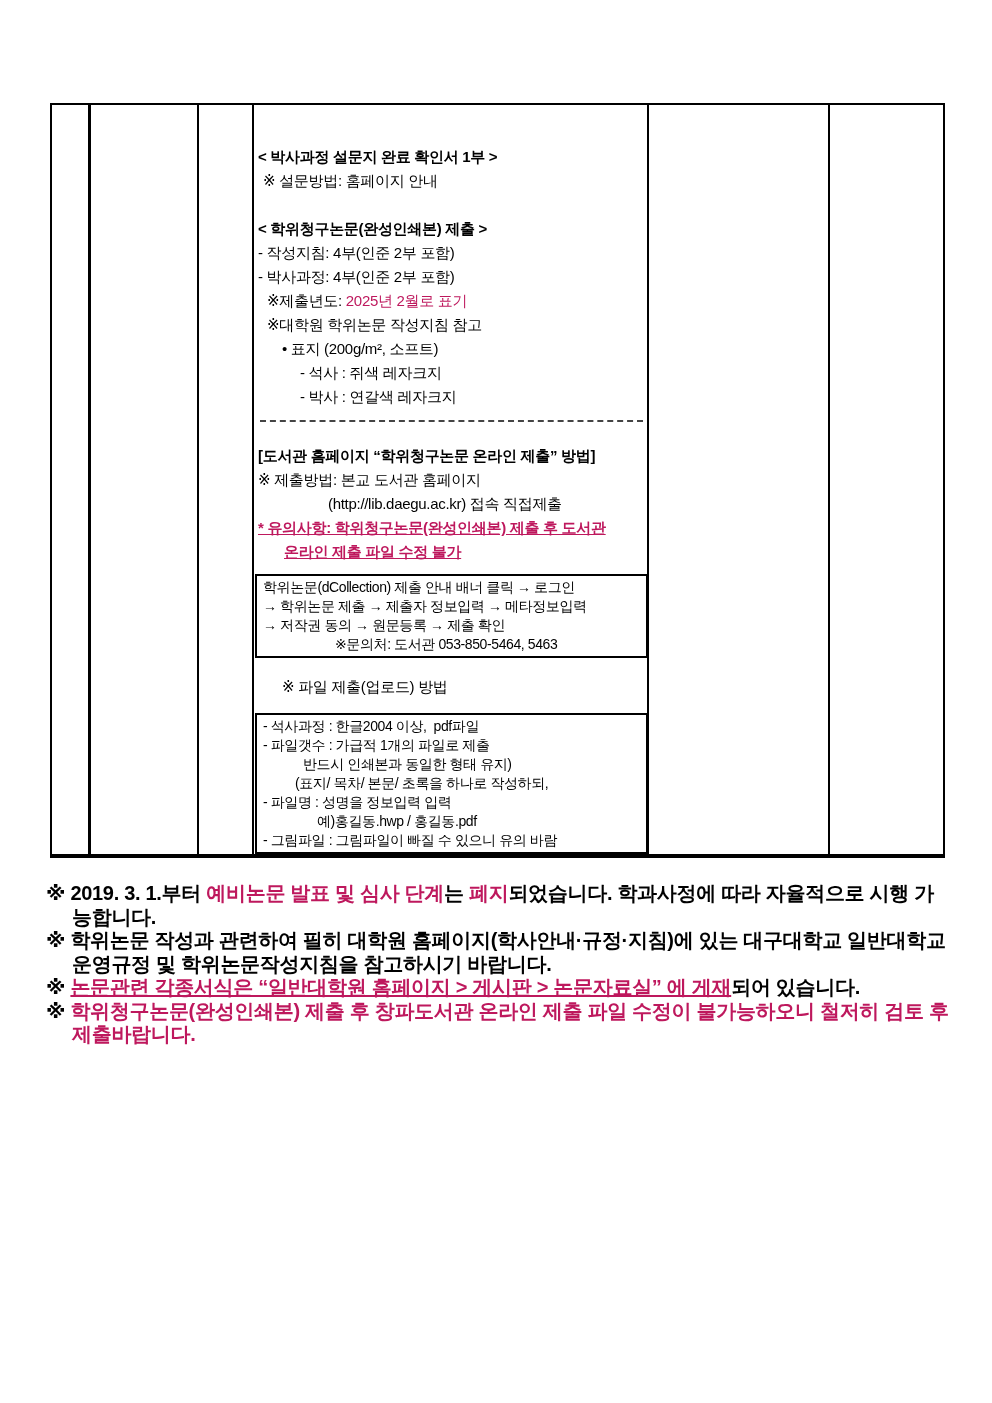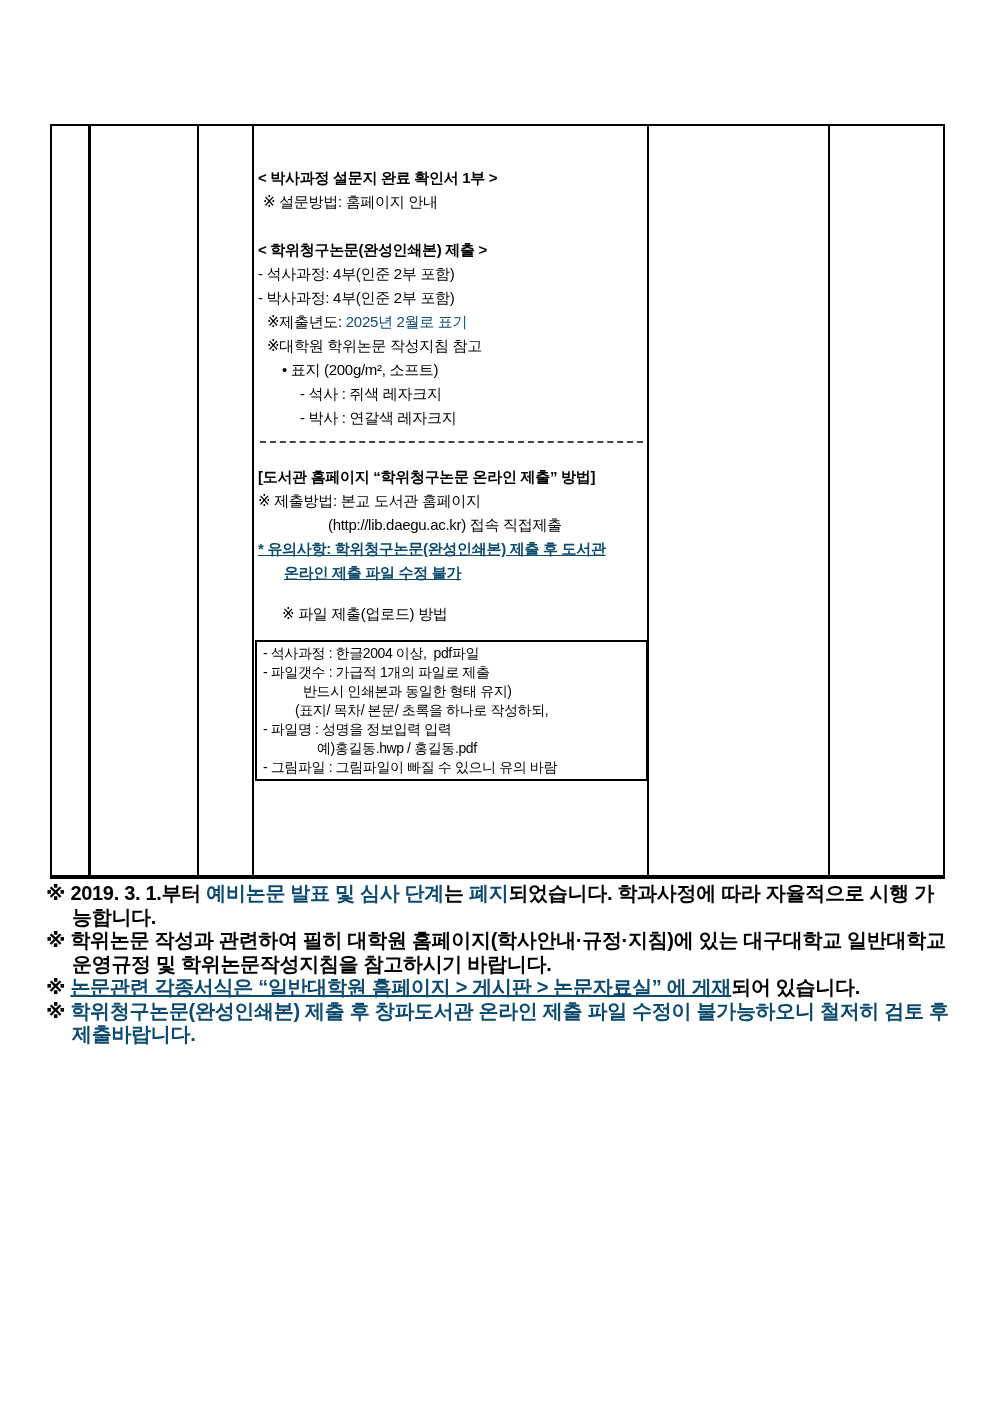--- a/index.html
+++ b/index.html
@@ -3,41 +3,41 @@
 <meta charset="utf-8">
 <style>
   html,body{margin:0;padding:0;}
   body{
     width:992px;height:1403px;position:relative;background:#ffffff;
     font-family:"Liberation Sans","DejaVu Sans",sans-serif;
     color:#000;overflow:hidden;
   }
   
   .table-frame{
-    position:absolute;left:50px;top:124px;width:891px;height:749px;
+    position:absolute;left:50px;top:103px;width:891px;height:749px;
     border-top:2px solid #000;border-bottom:4px solid #000;
     border-left:2px solid #000;border-right:2px solid #000;
   }
   .vline{position:absolute;top:0;bottom:0;background:#000;width:2px;}
   .vline.v1{left:36px;width:3px;}
   .vline.v2{left:145px;}
   .vline.v3{left:200px;}
   .vline.v4{left:595px;}
   .vline.v5{left:776px;}
   
   .cell{
     position:absolute;left:202px;top:0;width:393px;height:100%;
     overflow:hidden;padding-top:40px;box-sizing:border-box;
   }
   .ln{
     height:24px;line-height:24px;font-size:15px;white-space:pre;
     padding-left:4px;letter-spacing:-0.3px;
   }
   .bold{font-weight:bold;}
-  .red{color:#0c4a6e;}
+  .red{color:#be185d;}
   .ul{text-decoration:underline;}
   .ind9{padding-left:9px;}
   .ind13{padding-left:13px;}
   .ind28{padding-left:28px;}
   .ind46{padding-left:46px;}
   .ind74{padding-left:74px;}
   .ind14{padding-left:30px;}
   .dashline .dash{margin-top:11px;margin-left:2px;width:383px;border-top:2px dashed #444;}
   
   .inner-box{
@@ -70,34 +70,40 @@
   <div class="vline v2"></div>
   <div class="vline v3"></div>
   <div class="vline v4"></div>
   <div class="vline v5"></div>
 
   <div class="cell">
     <div class="ln bold">&lt; 박사과정 설문지 완료 확인서 1부 &gt;</div>
     <div class="ln ind9">※ 설문방법: 홈페이지 안내</div>
     <div class="ln"></div>
     <div class="ln bold">&lt; 학위청구논문(완성인쇄본) 제출 &gt;</div>
-    <div class="ln">- 석사과정: 4부(인준 2부 포함)</div>
+    <div class="ln">- 작성지침: 4부(인준 2부 포함)</div>
     <div class="ln">- 박사과정: 4부(인준 2부 포함)</div>
     <div class="ln ind13"><span>※제출년도: </span><span class="red">2025년 2월로 표기</span></div>
     <div class="ln ind13">※대학원 학위논문 작성지침 참고</div>
     <div class="ln ind28">• 표지 (200g/m², 소프트)</div>
     <div class="ln ind46">- 석사 : 쥐색 레자크지</div>
     <div class="ln ind46">- 박사 : 연갈색 레자크지</div>
     <div class="ln dashline"><div class="dash"></div></div>
     <div class="ln bold">[도서관 홈페이지 “학위청구논문 온라인 제출” 방법]</div>
     <div class="ln">※ 제출방법: 본교 도서관 홈페이지</div>
     <div class="ln ind74">(http://lib.daegu.ac.kr) 접속 직접제출</div>
     <div class="ln red bold ul">* 유의사항: 학위청구논문(완성인쇄본) 제출 후 도서관</div>
     <div class="ln red bold ul ind14">온라인 제출 파일 수정 불가</div>
 
+    <div class="inner-box">
+      <div class="bx">학위논문(dCollection) 제출 안내 배너 클릭 → 로그인</div>
+      <div class="bx">→ 학위논문 제출 → 제출자 정보입력 → 메타정보입력</div>
+      <div class="bx">→ 저작권 동의 → 원문등록 → 제출 확인</div>
+      <div class="bx c78">※문의처: 도서관 053-850-5464, 5463</div>
+    </div>
 
     <div class="ln upload-title">※ 파일 제출(업로드) 방법</div>
 
     <div class="inner-box box2">
       <div class="bx">- 석사과정 : 한글2004 이상,  pdf파일</div>
       <div class="bx">- 파일갯수 : 가급적 1개의 파일로 제출</div>
       <div class="bx c46">반드시 인쇄본과 동일한 형태 유지)</div>
       <div class="bx c38">(표지/ 목차/ 본문/ 초록을 하나로 작성하되,</div>
       <div class="bx">- 파일명 : 성명을 정보입력 입력</div>
       <div class="bx c60">예)홍길동.hwp / 홍길동.pdf</div>

